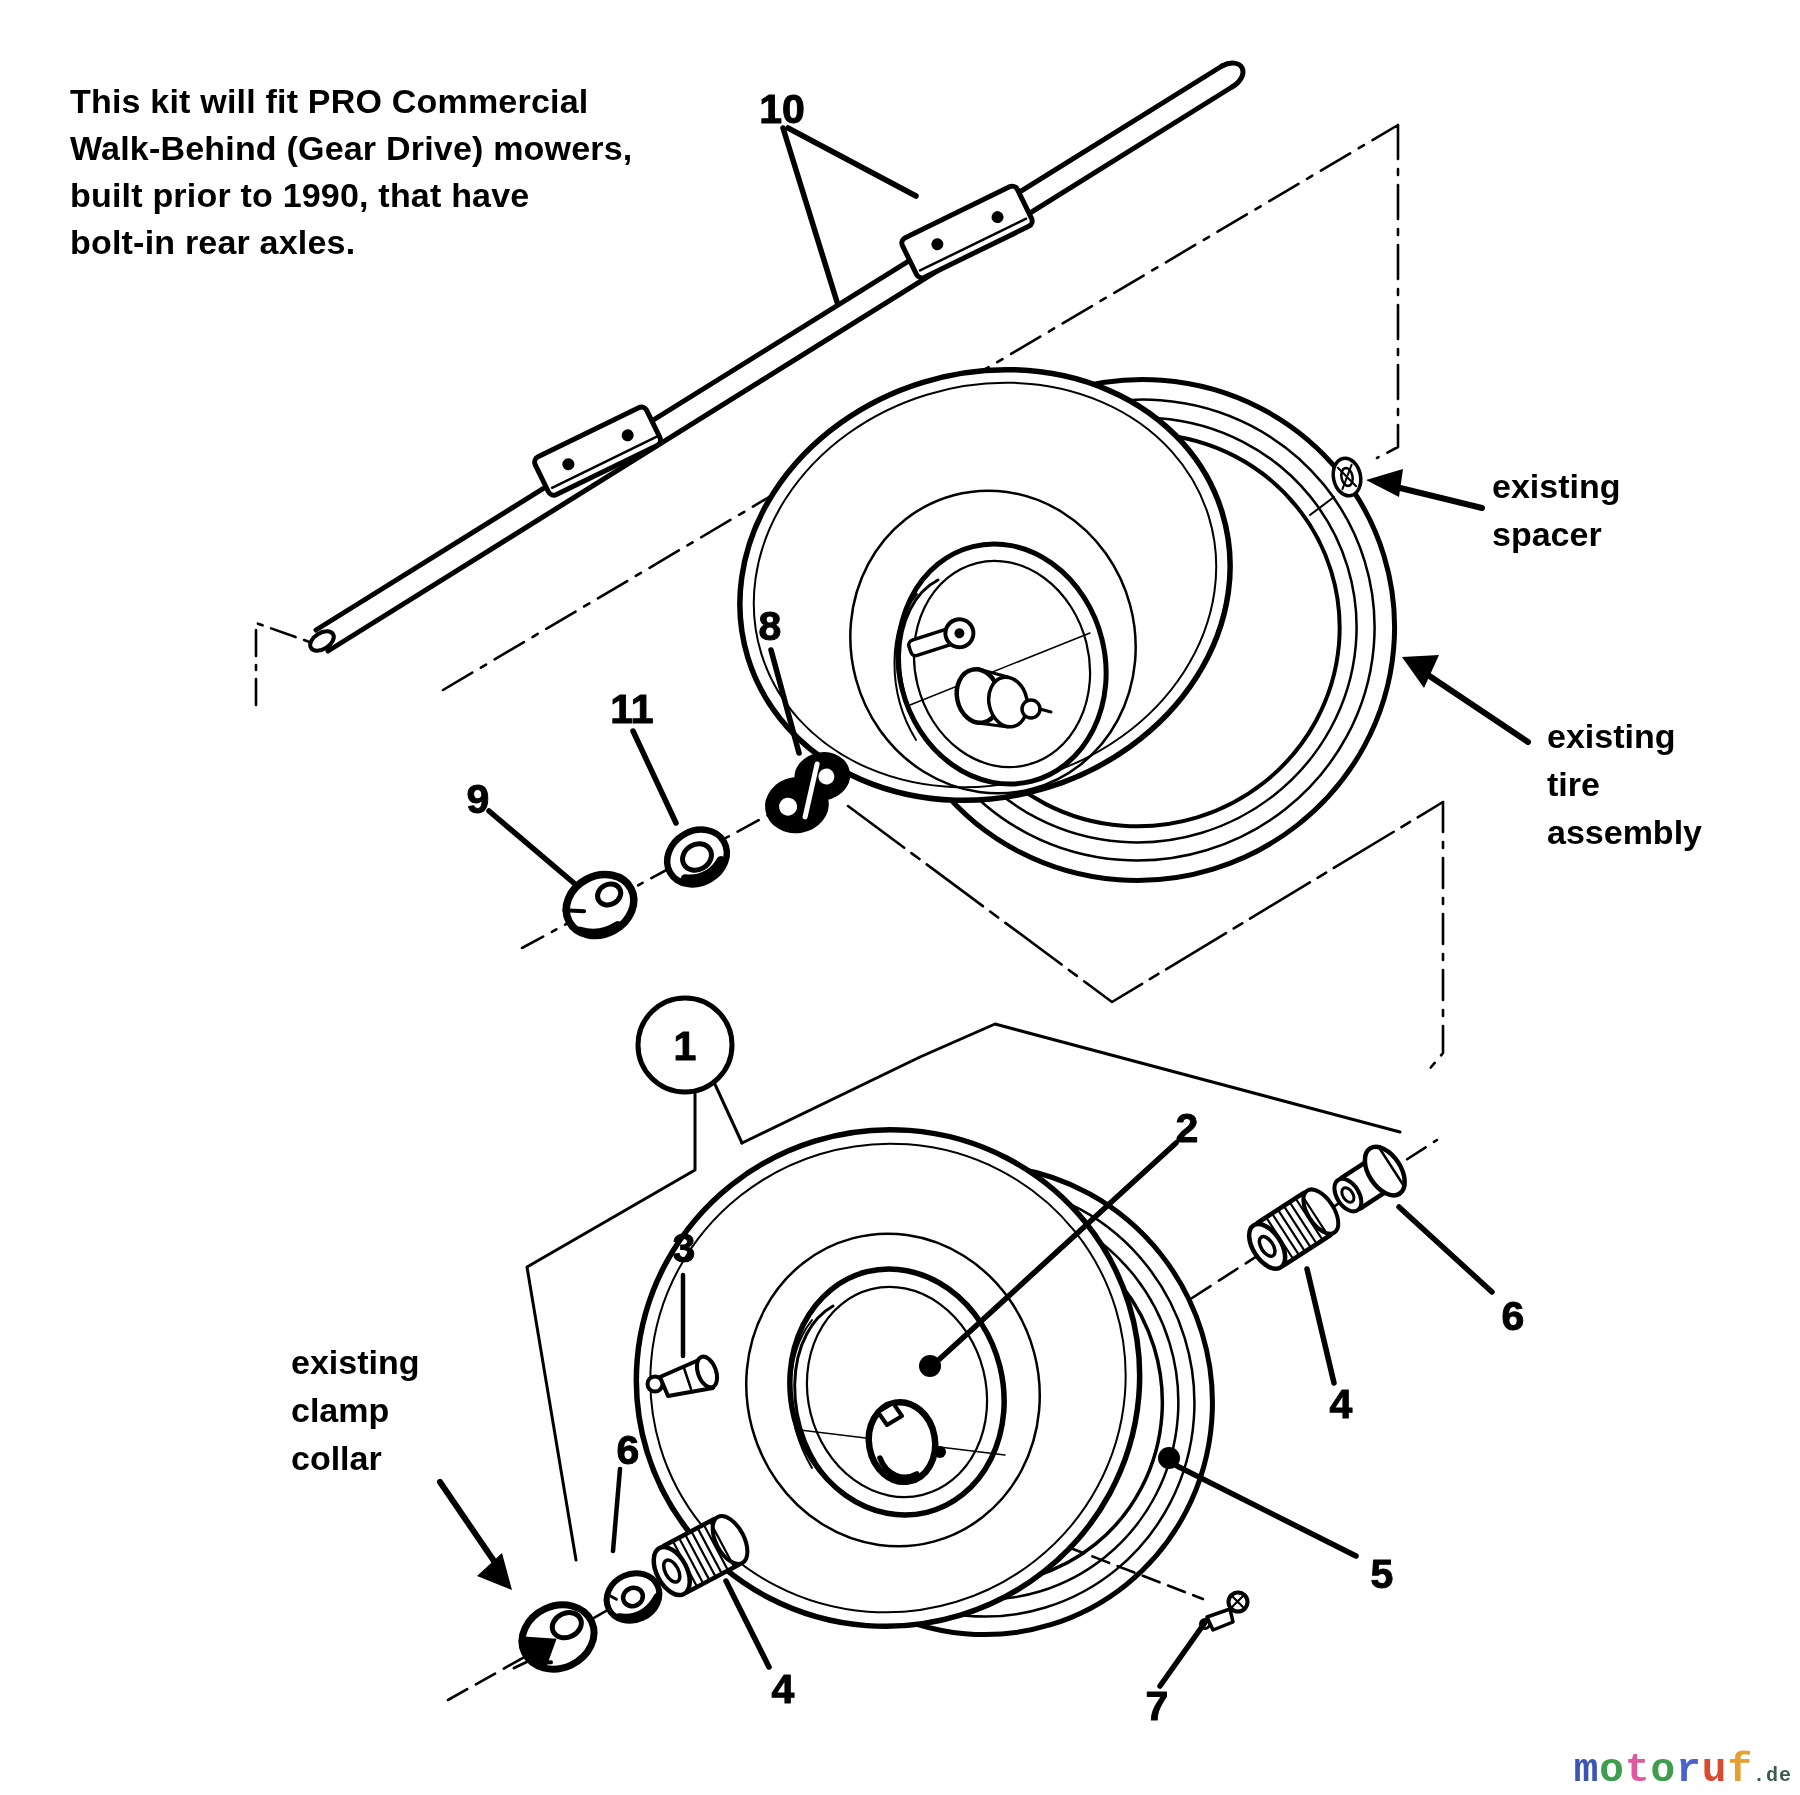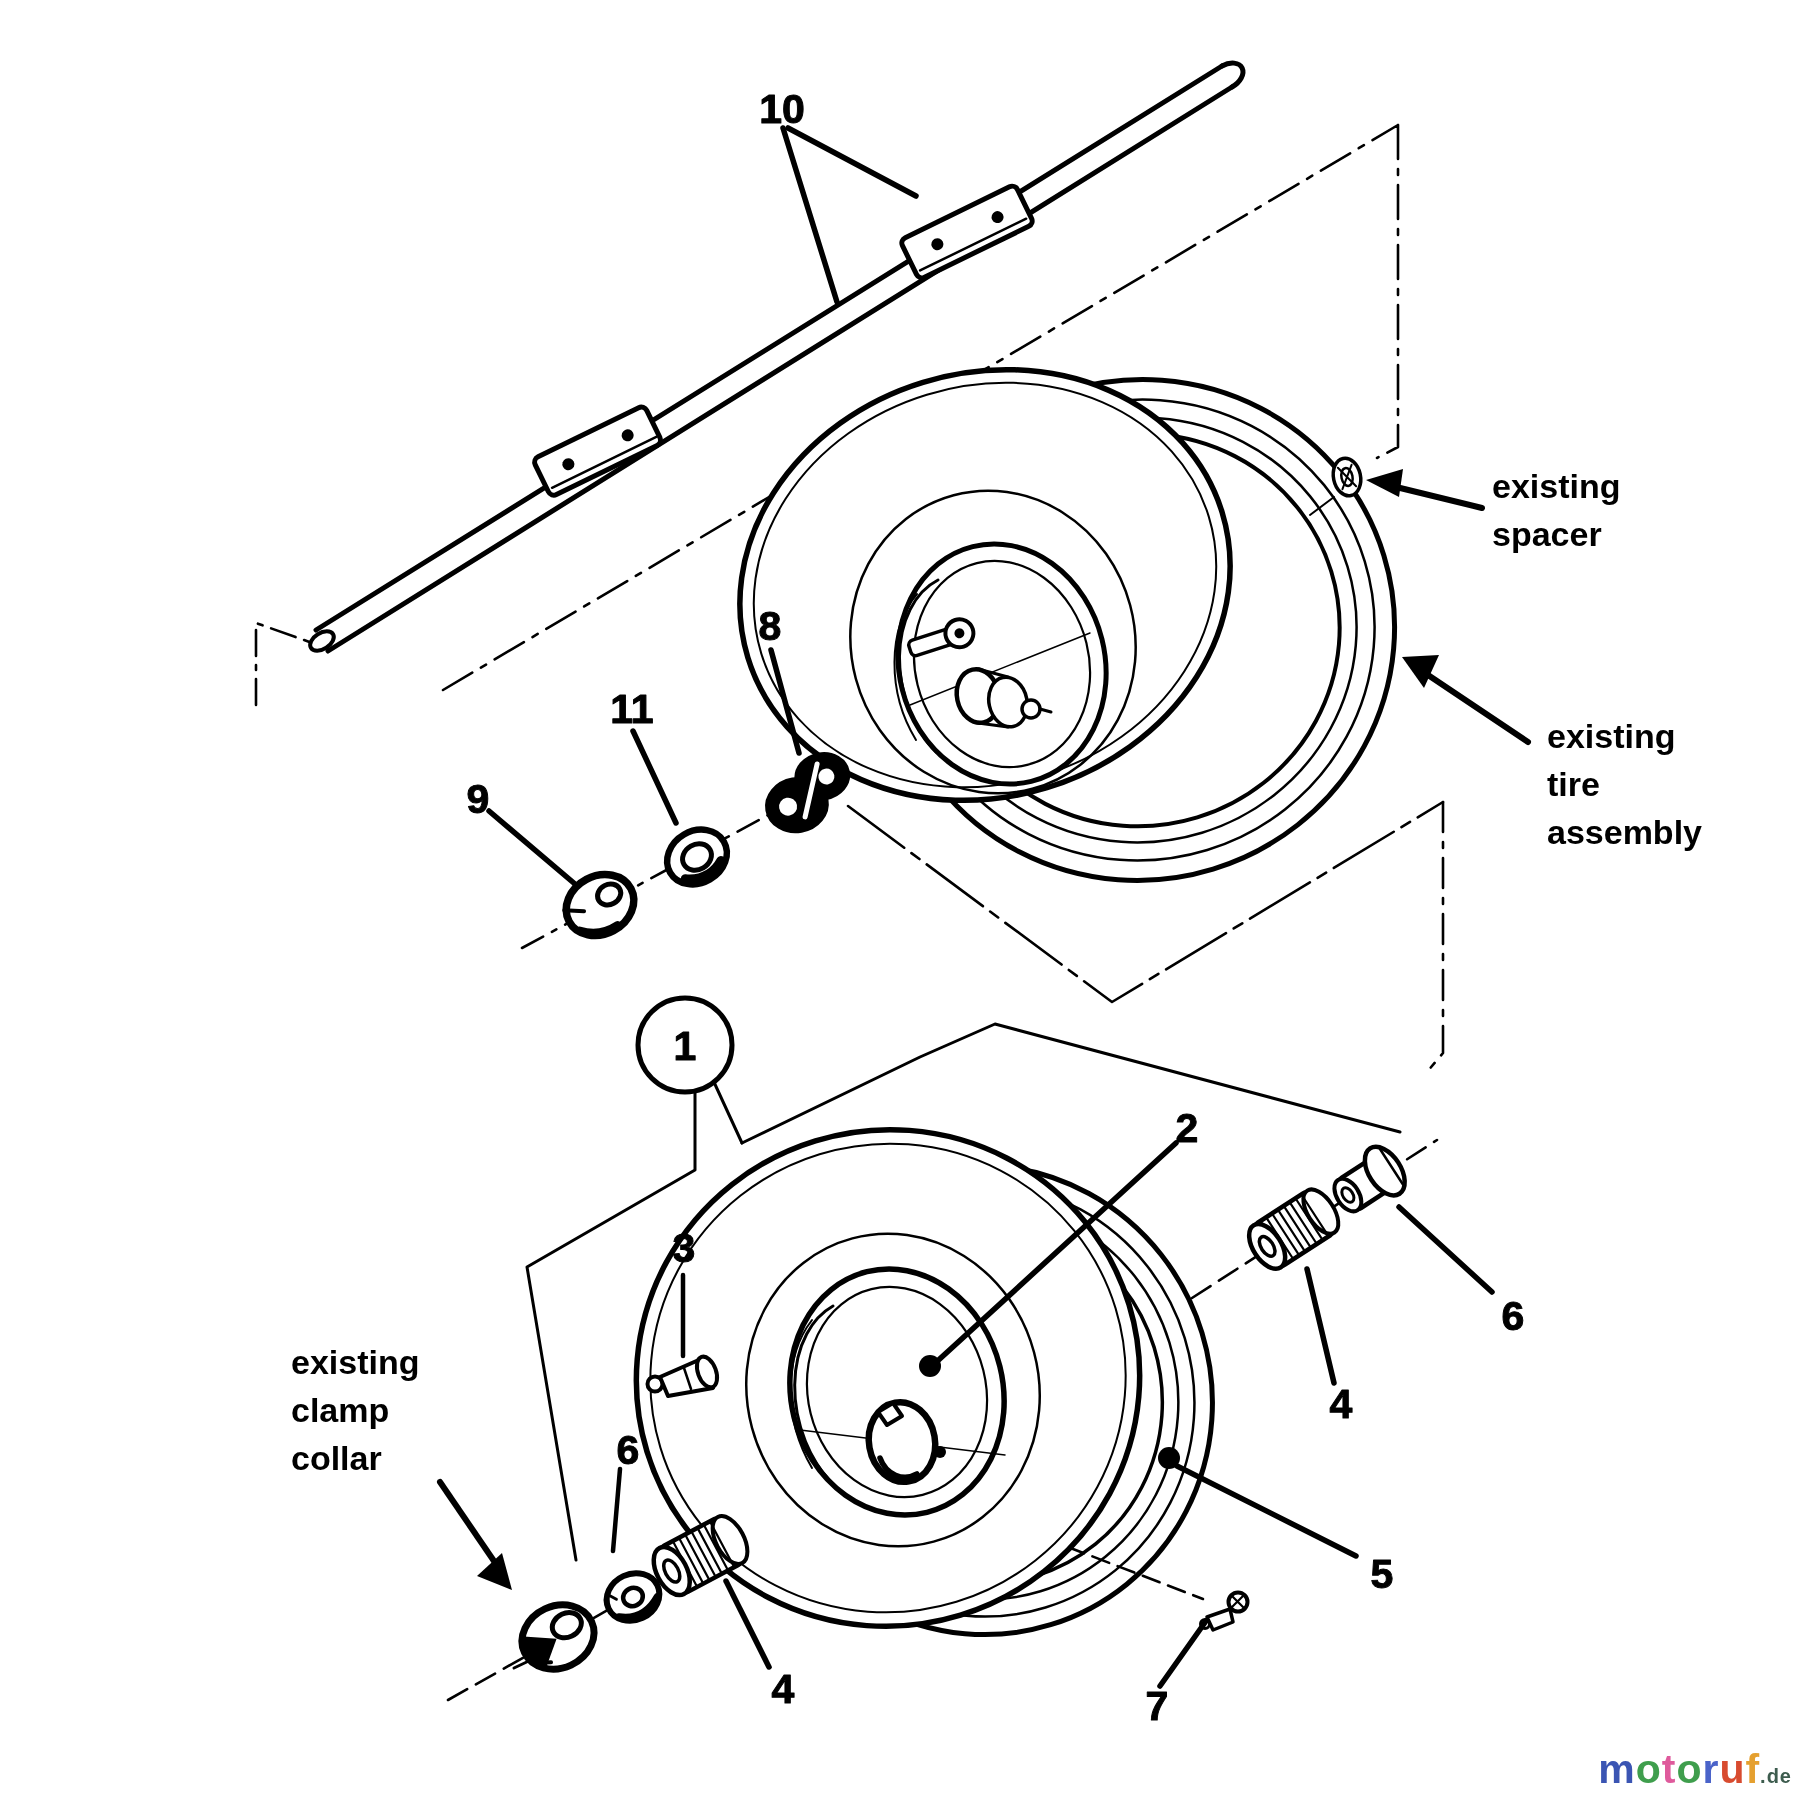--- a/index.html
+++ b/index.html
@@ -9,21 +9,21 @@
   svg{position:absolute;left:0;top:0;}
   .note{position:absolute;white-space:pre-line;color:#000;font-weight:bold;}
   .intro{left:70px;top:78px;font-size:34px;line-height:47px;letter-spacing:0.2px;}
   .ann{font-size:34px;line-height:48px;}
   .ann-spacer{left:1492px;top:462px;}
   .ann-tire{left:1547px;top:712px;}
   .ann-collar{left:291px;top:1338px;}
   .callout-text{font-family:"Liberation Sans", sans-serif;font-weight:bold;
        font-size:41px;fill:#000;}
   .watermark{position:absolute;right:8px;bottom:2px;text-decoration:none;
-       font-family:Liberation Sans, sans-serif;font-weight:bold;font-size:41px;
+       font-family:Liberation Mono, monospace;font-weight:bold;font-size:41px;
        letter-spacing:1px;margin-left:12px;}
   .wm-suffix{font-size:20px;font-weight:bold;}
 </style>
 </head>
 <body>
 
 <div class="stage">
 
 <svg width="1800" height="1795" viewBox="0 0 1800 1795">
   <g fill="none" stroke="#000" stroke-linecap="round" stroke-linejoin="round">
@@ -231,20 +231,24 @@
       <text x="1513" y="1330" class="callout-text">6</text>
       <text x="1157" y="1720" class="callout-text">7</text>
       <text x="770" y="640" class="callout-text">8</text>
       <text x="478" y="813" class="callout-text">9</text>
       <text x="782" y="123" class="callout-text">10</text>
       <text x="632" y="723" class="callout-text">11</text>
     </g>
   </g>
 </svg>
 
+<div class="note intro">This kit will fit PRO Commercial
+Walk-Behind (Gear Drive) mowers,
+built prior to 1990, that have
+bolt-in rear axles.</div>
 <div class="note ann ann-spacer">existing
 spacer</div>
 <div class="note ann ann-tire">existing
 tire
 assembly</div>
 <div class="note ann ann-collar">existing
 clamp
 collar</div>
 
 <a class="watermark" href="#">

